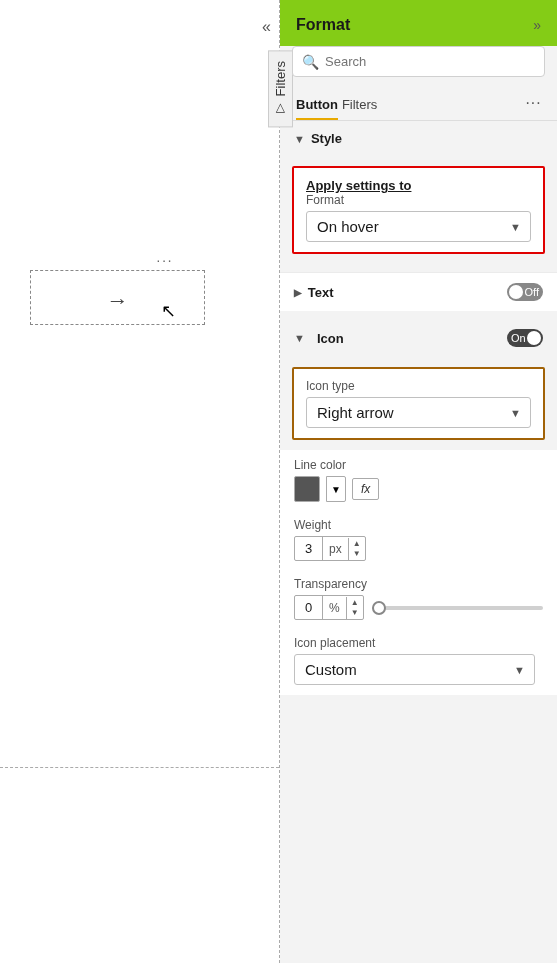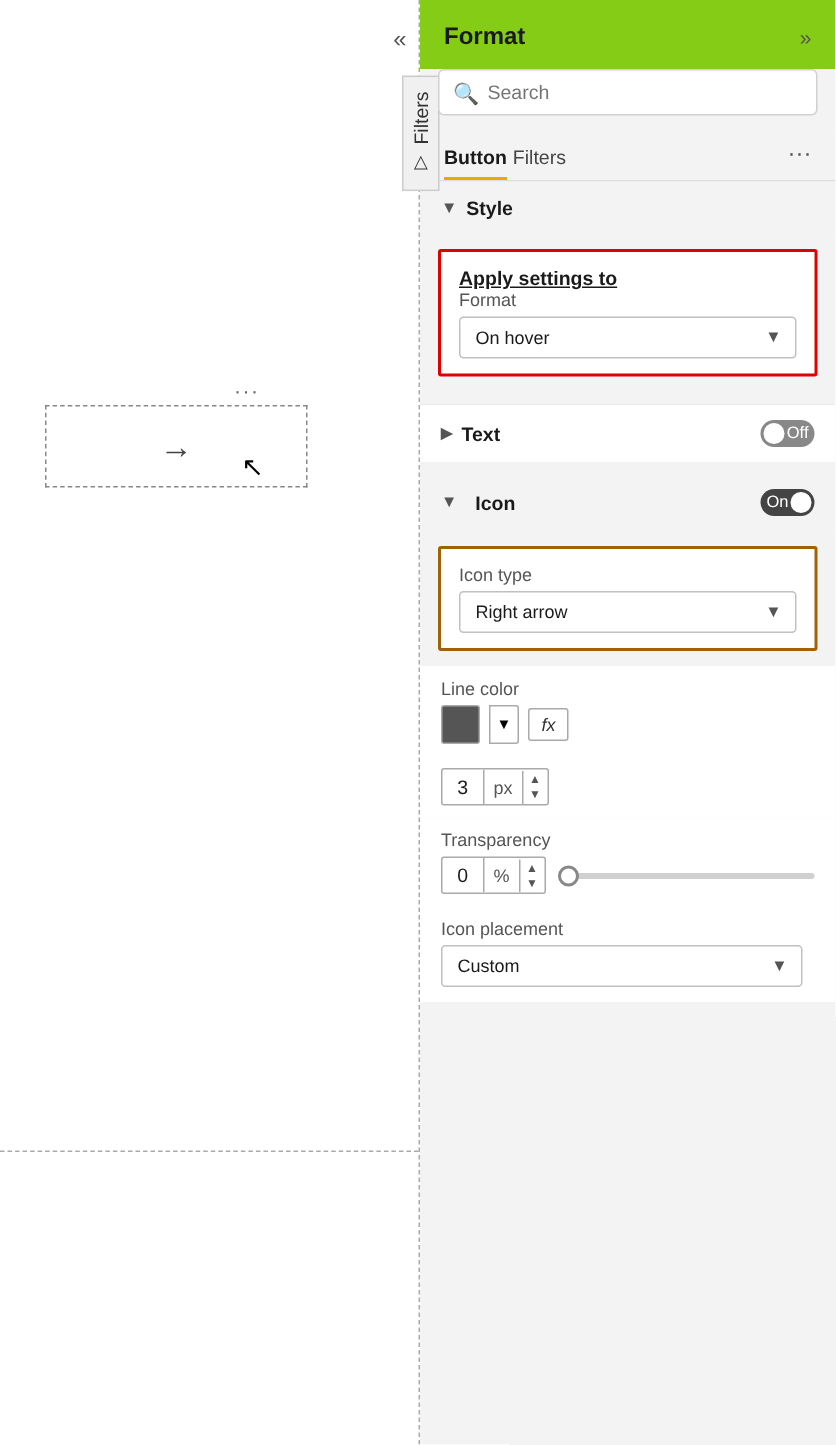--- a/index.html
+++ b/index.html
@@ -220,21 +220,21 @@
       color: #555;
       margin-bottom: 4px;
     }
 
     .dropdown {
       width: 100%;
       padding: 6px 10px;
       border: 1px solid #c0c0c0;
       border-radius: 3px;
       background: #fff;
-      font-size: 12px;
+      font-size: 15px;
       color: #1a1a1a;
       appearance: none;
       -webkit-appearance: none;
       cursor: pointer;
       position: relative;
     }
 
     .dropdown-wrapper {
       position: relative;
     }
@@ -576,20 +576,21 @@
   <div class="property-row">
     <div class="field-label">Line color</div>
     <div class="color-row">
       <div class="color-swatch" style="background:#555555;"></div>
       <div class="color-dropdown-btn">▼</div>
       <button class="fx-btn"><i>fx</i></button>
     </div>
   </div>
 
   <div class="property-row">
+    <div class="field-label">Weight</div>
     <div class="number-input-row">
       <div class="number-box">
         <span class="number-value">3</span>
         <span class="number-unit">px</span>
         <div class="number-spinners">
           <span class="spinner-up">▲</span>
           <span class="spinner-down">▼</span>
         </div>
       </div>
     </div>

